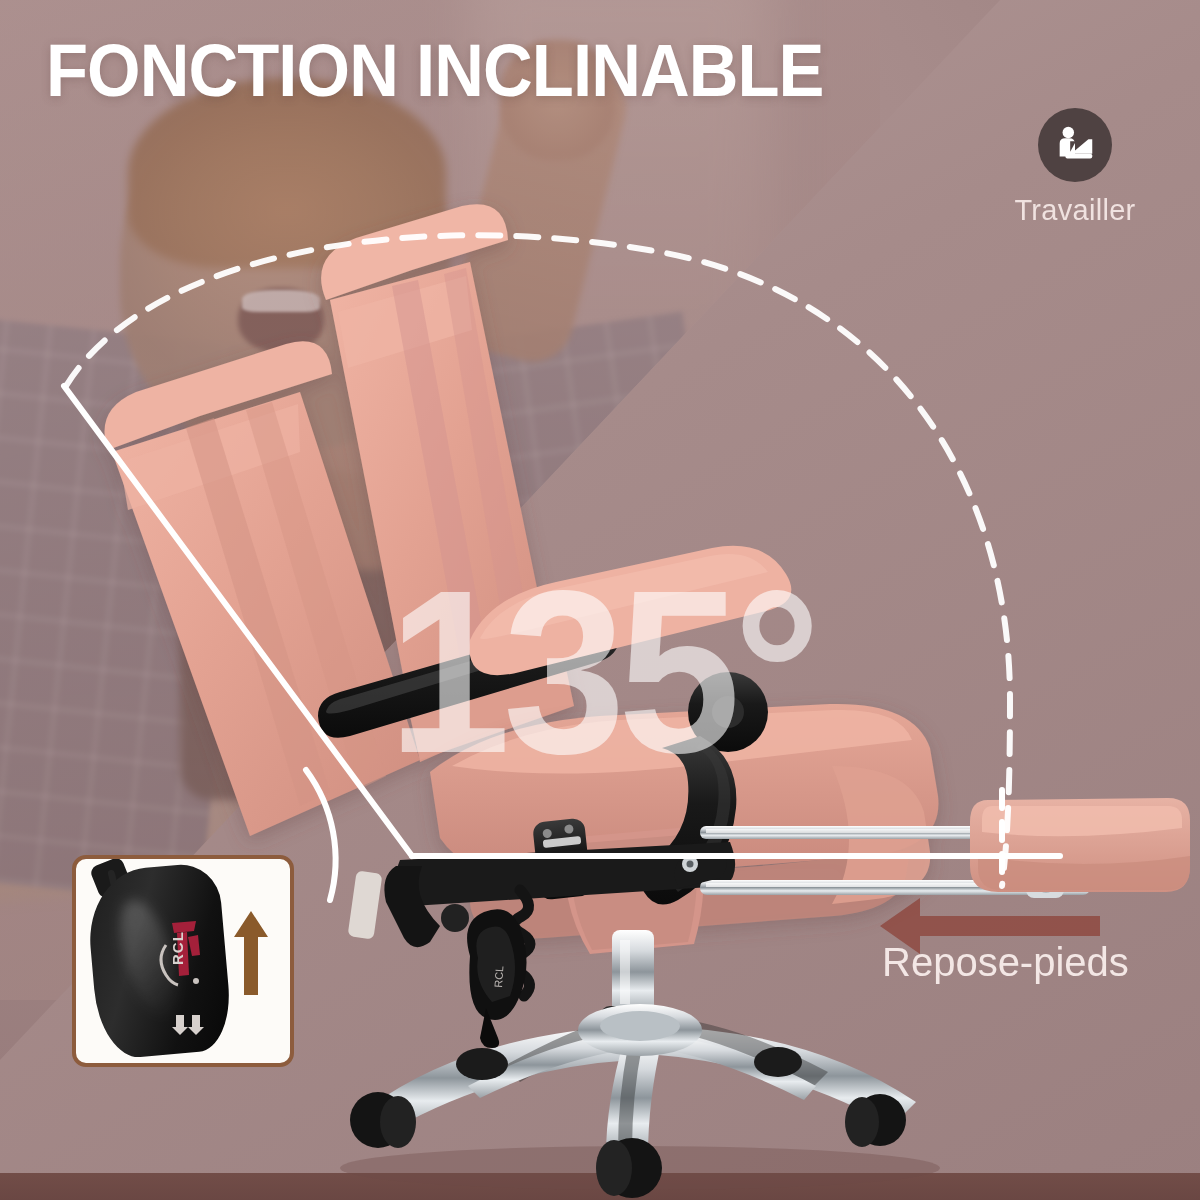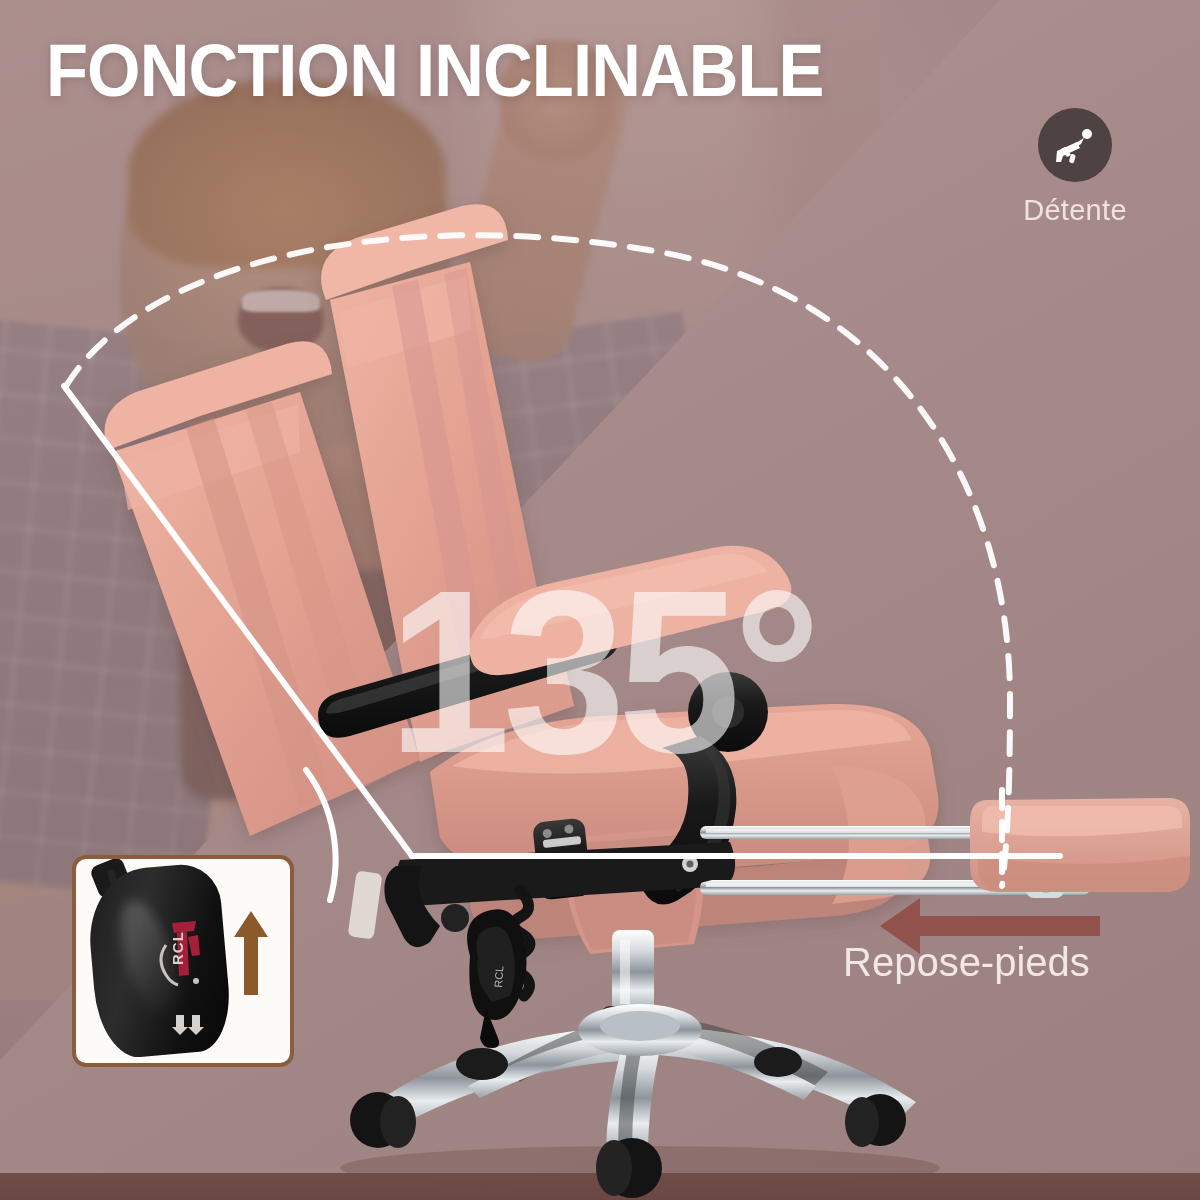--- a/index.html
+++ b/index.html
@@ -162,21 +162,21 @@
     display:flex; align-items:center; justify-content:center;
   }
   .feature-label{
     margin-top:12px;
     font-size:29px; color:#f0e2e0; letter-spacing:.3px;
     white-space:nowrap;
   }
 
   
   .footrest-label{
-    position:absolute; left:843px; top:940px;
+    position:absolute; left:882px; top:940px;
     font-size:40px; color:#f3e7e5;
     white-space:nowrap;
   }
 
   
   .inset{
     position:absolute; left:72px; top:855px;
     width:222px; height:212px;
     border:4px solid #8d5c3d;
     border-radius:14px;
@@ -434,34 +434,34 @@
 
     <path d="M880,916 L1060,916 L1060,898 L1100,926 L1060,954 L1060,936 L880,936 Z" fill="#8e4a42" opacity=".85" transform="rotate(180 990 926)"></path>
   </svg>
 
   <div class="angle-number">135°</div>
 
   <div class="title">FONCTION INCLINABLE</div>
 
   <div class="features">
 
-
-
     <div class="feature">
       <div class="feature-ic">
-        <svg width="48" height="48" viewBox="0 0 48 48">
-          <circle cx="36" cy="13" r="5" fill="#fff"></circle>
-          <path d="M33 17 L16 27 L13 33 L30 23 Z" fill="#fff"></path>
-          <path d="M6 30 L26 21 l3 6 L12 35 l-2 6 l-5 0 Z" fill="#fff"></path>
-          <path d="M14 26 L20 34 l-4 2 l-6 -8 Z" fill="#fff"></path>
-          <rect x="19" y="33" width="5" height="9" rx="2" transform="rotate(16 21 37)" fill="#fff"></rect>
+        <svg width="46" height="46" viewBox="0 0 48 48">
+          <circle cx="17" cy="11" r="6" fill="#fff"></circle>
+          <path d="M8 36 L8 22 q0-5 6-5 l4 0 q6 0 6 6 l0 13 Z" fill="#fff"></path>
+          <path d="M20 33 L38 18 l4 0 l0 15 Z" fill="#fff"></path>
+          <rect x="14" y="33" width="28" height="5" rx="2" fill="#fff"></rect>
+          <path d="M19 20 L25 20 L19 31 Z" fill="#4f4242"></path>
         </svg>
       </div>
-      <div class="feature-label">Détente</div>
+      <div class="feature-label">Travailler</div>
     </div>
+
+
   </div>
 
   <div class="footrest-label">Repose-pieds</div>
 
   <div class="inset">
     <div class="inset-inner">
       <div class="lever-stem"></div>
       <div class="lever-rod"></div>
       <div class="lever-body">
         <div class="lever-gloss"></div>

